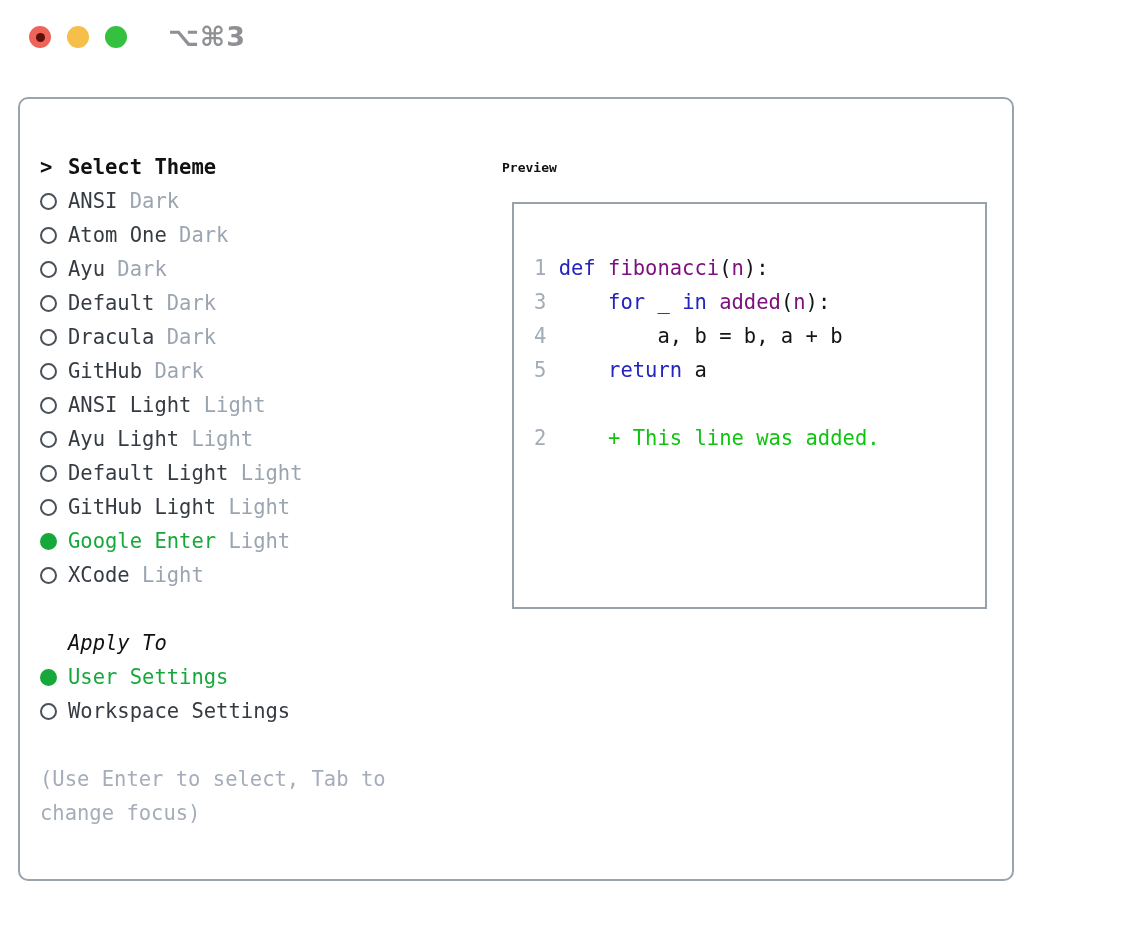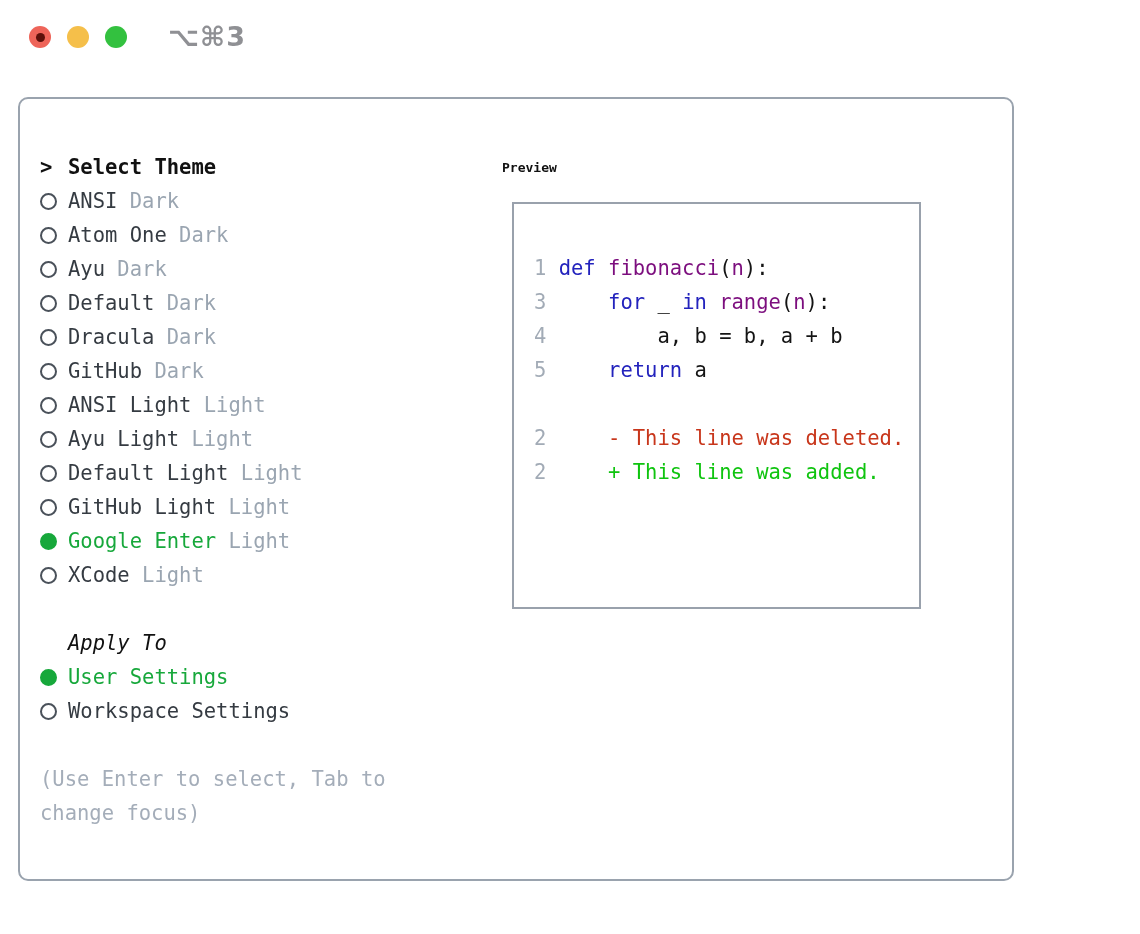--- a/index.html
+++ b/index.html
@@ -55,21 +55,21 @@
   .tvariant{color:var(--muted);}
   .hdr2{color:var(--ink);font-style:italic;}
   .spacer{height:34px;}
   .hint{
     margin-top:34px;line-height:34px;color:var(--hint);
     white-space:pre-line;max-width:420px;
   }
   
   .right-col{position:absolute;left:482px;top:51px;font-size:13px;}
   .preview-box{
-    position:absolute;left:492px;top:103px;width:409px;height:407px;
+    position:absolute;left:492px;top:103px;width:475px;height:407px;
     border:2px solid var(--box-border);box-sizing:border-box;background:#ffffff;
     padding:47px 0 0 20px;overflow:hidden;
   }
   .pline{height:34px;line-height:34px;white-space:pre;font-size:20.5px;}
   .ln{color:var(--linenum);}
   .c-kwd{color:var(--kwd);}
   .c-typ{color:var(--typ);}
   .c-lit{color:var(--lit);}
   .c-pln{color:var(--pln);}
   .c-ctx{color:var(--ctx);}
@@ -131,23 +131,22 @@
 
     <div class="right-col">
       <div class="row">
         <span class="hdr">Preview</span>
       </div>
     </div>
 
     <div class="preview-box">
       <div id="preview-lines">
           <div class="pline"><span class="ln">1</span><span class="c-pln"> </span><span class="c-kwd">def</span><span class="c-pln"> </span><span class="c-typ">fibonacci</span><span class="c-pln">(</span><span class="c-typ">n</span><span class="c-pln">):</span></div>
-          <div class="pline"><span class="ln">3</span><span class="c-pln">     </span><span class="c-kwd">for</span><span class="c-pln"> _ </span><span class="c-kwd">in</span><span class="c-pln"> </span><span class="c-typ">range</span><span class="c-pln">(</span><span class="c-typ">n</span><span class="c-pln">):</span></div>
+          <div class="pline"><span class="ln">3</span><span class="c-pln">     </span><span class="c-kwd">for</span><span class="c-pln"> _ </span><span class="c-kwd">in</span><span class="c-pln"> </span><span class="c-typ">added</span><span class="c-pln">(</span><span class="c-typ">n</span><span class="c-pln">):</span></div>
           <div class="pline"><span class="ln">4</span><span class="c-pln">         a, b = b, a + b</span></div>
           <div class="pline"><span class="ln">5</span><span class="c-pln">     </span><span class="c-kwd">return</span><span class="c-pln"> a</span></div>
           <div class="pline"><span class="ln"></span></div>
-          <div class="pline"><span class="ln">2</span><span class="c-del">     - This line was deleted.</span></div>
           <div class="pline"><span class="ln">2</span><span class="c-add">     + This line was added.</span></div>
         </div>
     </div>
 
   </div>
 </div>
 
 </body></html>

